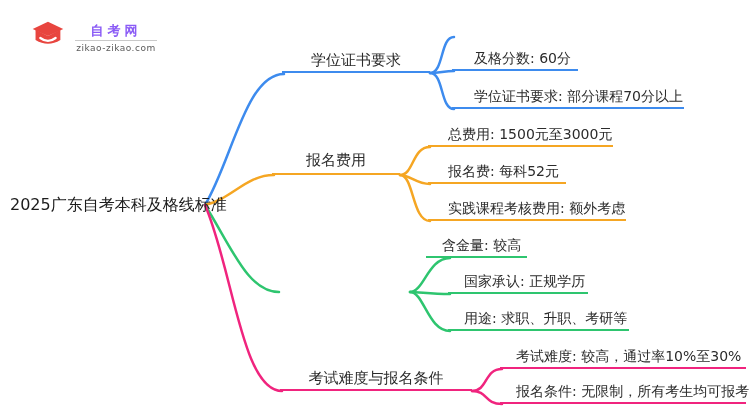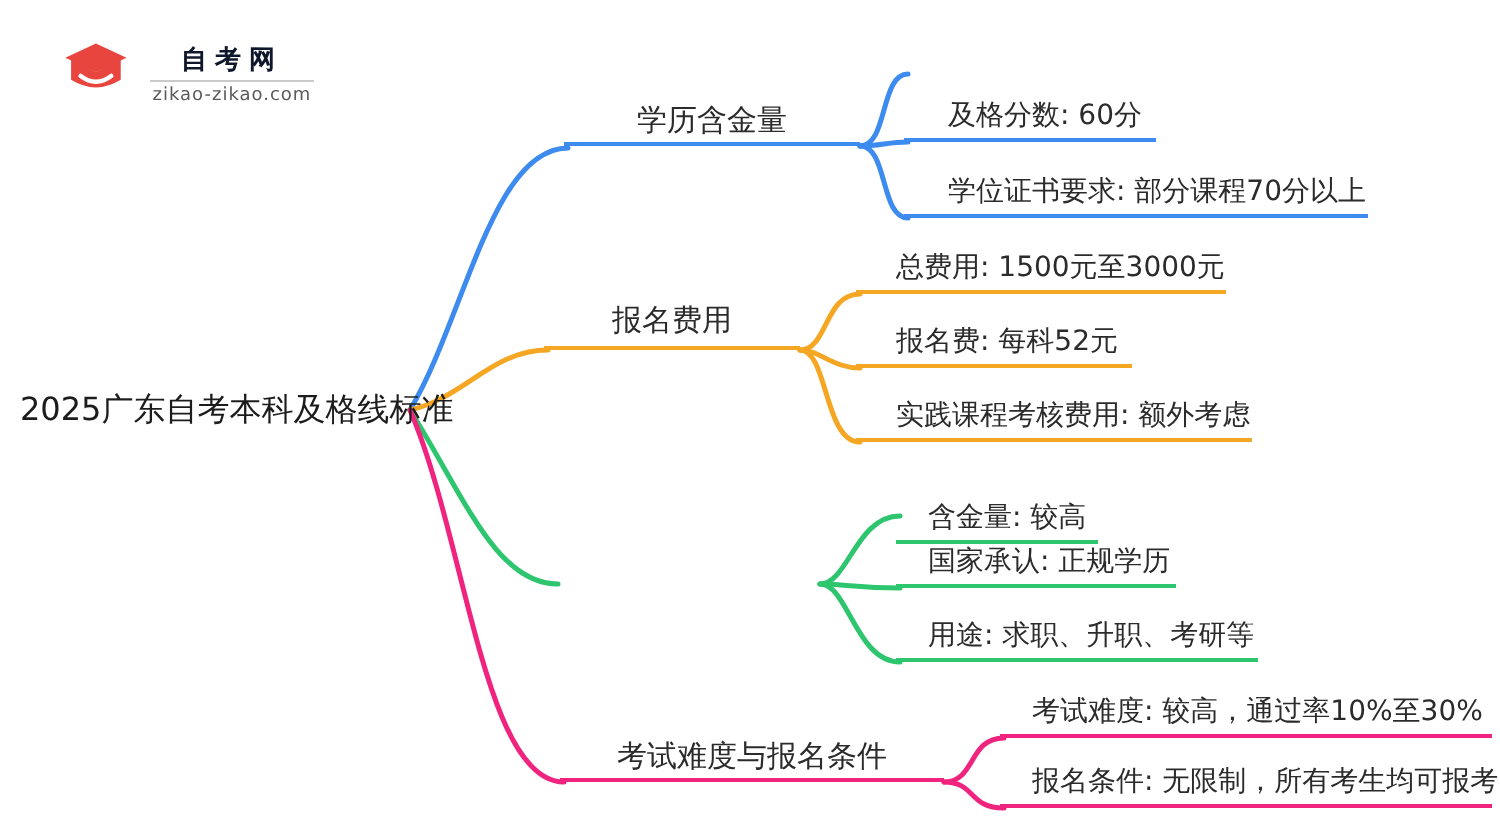--- a/index.html
+++ b/index.html
@@ -4,21 +4,21 @@
 <style>
   html,body{margin:0;padding:0;background:#ffffff;}
   #canvas{
     position:relative;width:750px;height:410px;background:#ffffff;overflow:hidden;
     font-family:"DejaVu Sans","Liberation Sans",sans-serif;
   }
   
   .logo{position:absolute;left:26px;top:17px;display:flex;align-items:center;gap:7px;}
   .logo-icon{width:42px;height:42px;flex:0 0 auto;}
   .logo-texts{display:flex;flex-direction:column;align-items:center;}
-  .logo-name{font-size:13px;font-weight:bold;color:#0f172a;letter-spacing:4px;line-height:15px;}
+  .logo-name{font-size:13px;font-weight:bold;color:#8b5cf6;letter-spacing:4px;line-height:15px;}
   .logo-divider{width:82px;height:1px;background:#c9c9c9;margin:2px 0 2px 0;}
   .logo-url{font-size:9px;color:#5a5a5a;letter-spacing:0.5px;line-height:11px;}
   
   #links{position:absolute;left:0;top:0;width:750px;height:410px;}
   #links path{fill:none;stroke-width:2.5;stroke-linecap:round;}
   .st-blue{stroke:#3d8bee;}  .st-orange{stroke:#f5a623;}
   .st-green{stroke:#2ec56f;} .st-pink{stroke:#f0247e;}
   
   .node{position:absolute;box-sizing:border-box;color:#2b2b2b;white-space:nowrap;}
   .root{left:10px;top:193px;width:200px;height:24px;line-height:24px;font-size:16px;color:#1c1c1c;}
@@ -35,21 +35,21 @@
   .n-b3{left:280px;top:368px;width:192px;}
   
   .n-b0c0{left:452px;top:14px;width:136px;padding-left:22px;}
   .n-b0c1{left:452px;top:48px;width:126px;padding-left:22px;}
   .n-b0c2{left:452px;top:86px;width:232px;padding-left:22px;}
   
   .n-b1c0{left:428px;top:124px;width:185px;padding-left:20px;}
   .n-b1c1{left:428px;top:161px;width:138px;padding-left:20px;}
   .n-b1c2{left:428px;top:198px;width:198px;padding-left:20px;}
   
-  .n-b2c0{left:448px;top:235px;width:101px;padding-left:16px;margin-top:14px;}
+  .n-b2c0{left:426px;top:235px;width:101px;padding-left:16px;}
   .n-b2c1{left:448px;top:271px;width:140px;padding-left:16px;}
   .n-b2c2{left:448px;top:308px;width:181px;padding-left:16px;}
   
   .n-b3c0{left:500px;top:346px;width:246px;padding-left:16px;}
   .n-b3c1{left:500px;top:381px;width:246px;padding-left:16px;}
 </style>
 </head>
 <body>
 
 <div id="canvas">
@@ -89,21 +89,21 @@
     <path class="st-green" d="M410,292 C424,292 428,258 450,258"></path>
     <path class="st-green" d="M410,292 C420,292 430,294 450,294"></path>
     <path class="st-green" d="M410,292 C424,292 428,331 450,331"></path>
 
     <path class="st-pink" d="M472,391 C488,391 484,369 502,369"></path>
     <path class="st-pink" d="M472,391 C488,391 484,404 502,404"></path>
   </svg>
 
   <div class="node root">2025广东自考本科及格线标准</div>
 
-  <div class="node blabel u-blue n-b0">学历含金量</div>
+  <div class="node blabel u-blue n-b0">学位证书要求</div>
   <div class="node blabel u-orange n-b1">报名费用</div>
   <div class="node blabel u-pink n-b3">考试难度与报名条件</div>
 
   <div class="node leaf u-blue n-b0c1">及格分数: 60分</div>
   <div class="node leaf u-blue n-b0c2">学位证书要求: 部分课程70分以上</div>
 
   <div class="node leaf u-orange n-b1c0">总费用: 1500元至3000元</div>
   <div class="node leaf u-orange n-b1c1">报名费: 每科52元</div>
   <div class="node leaf u-orange n-b1c2">实践课程考核费用: 额外考虑</div>
 

